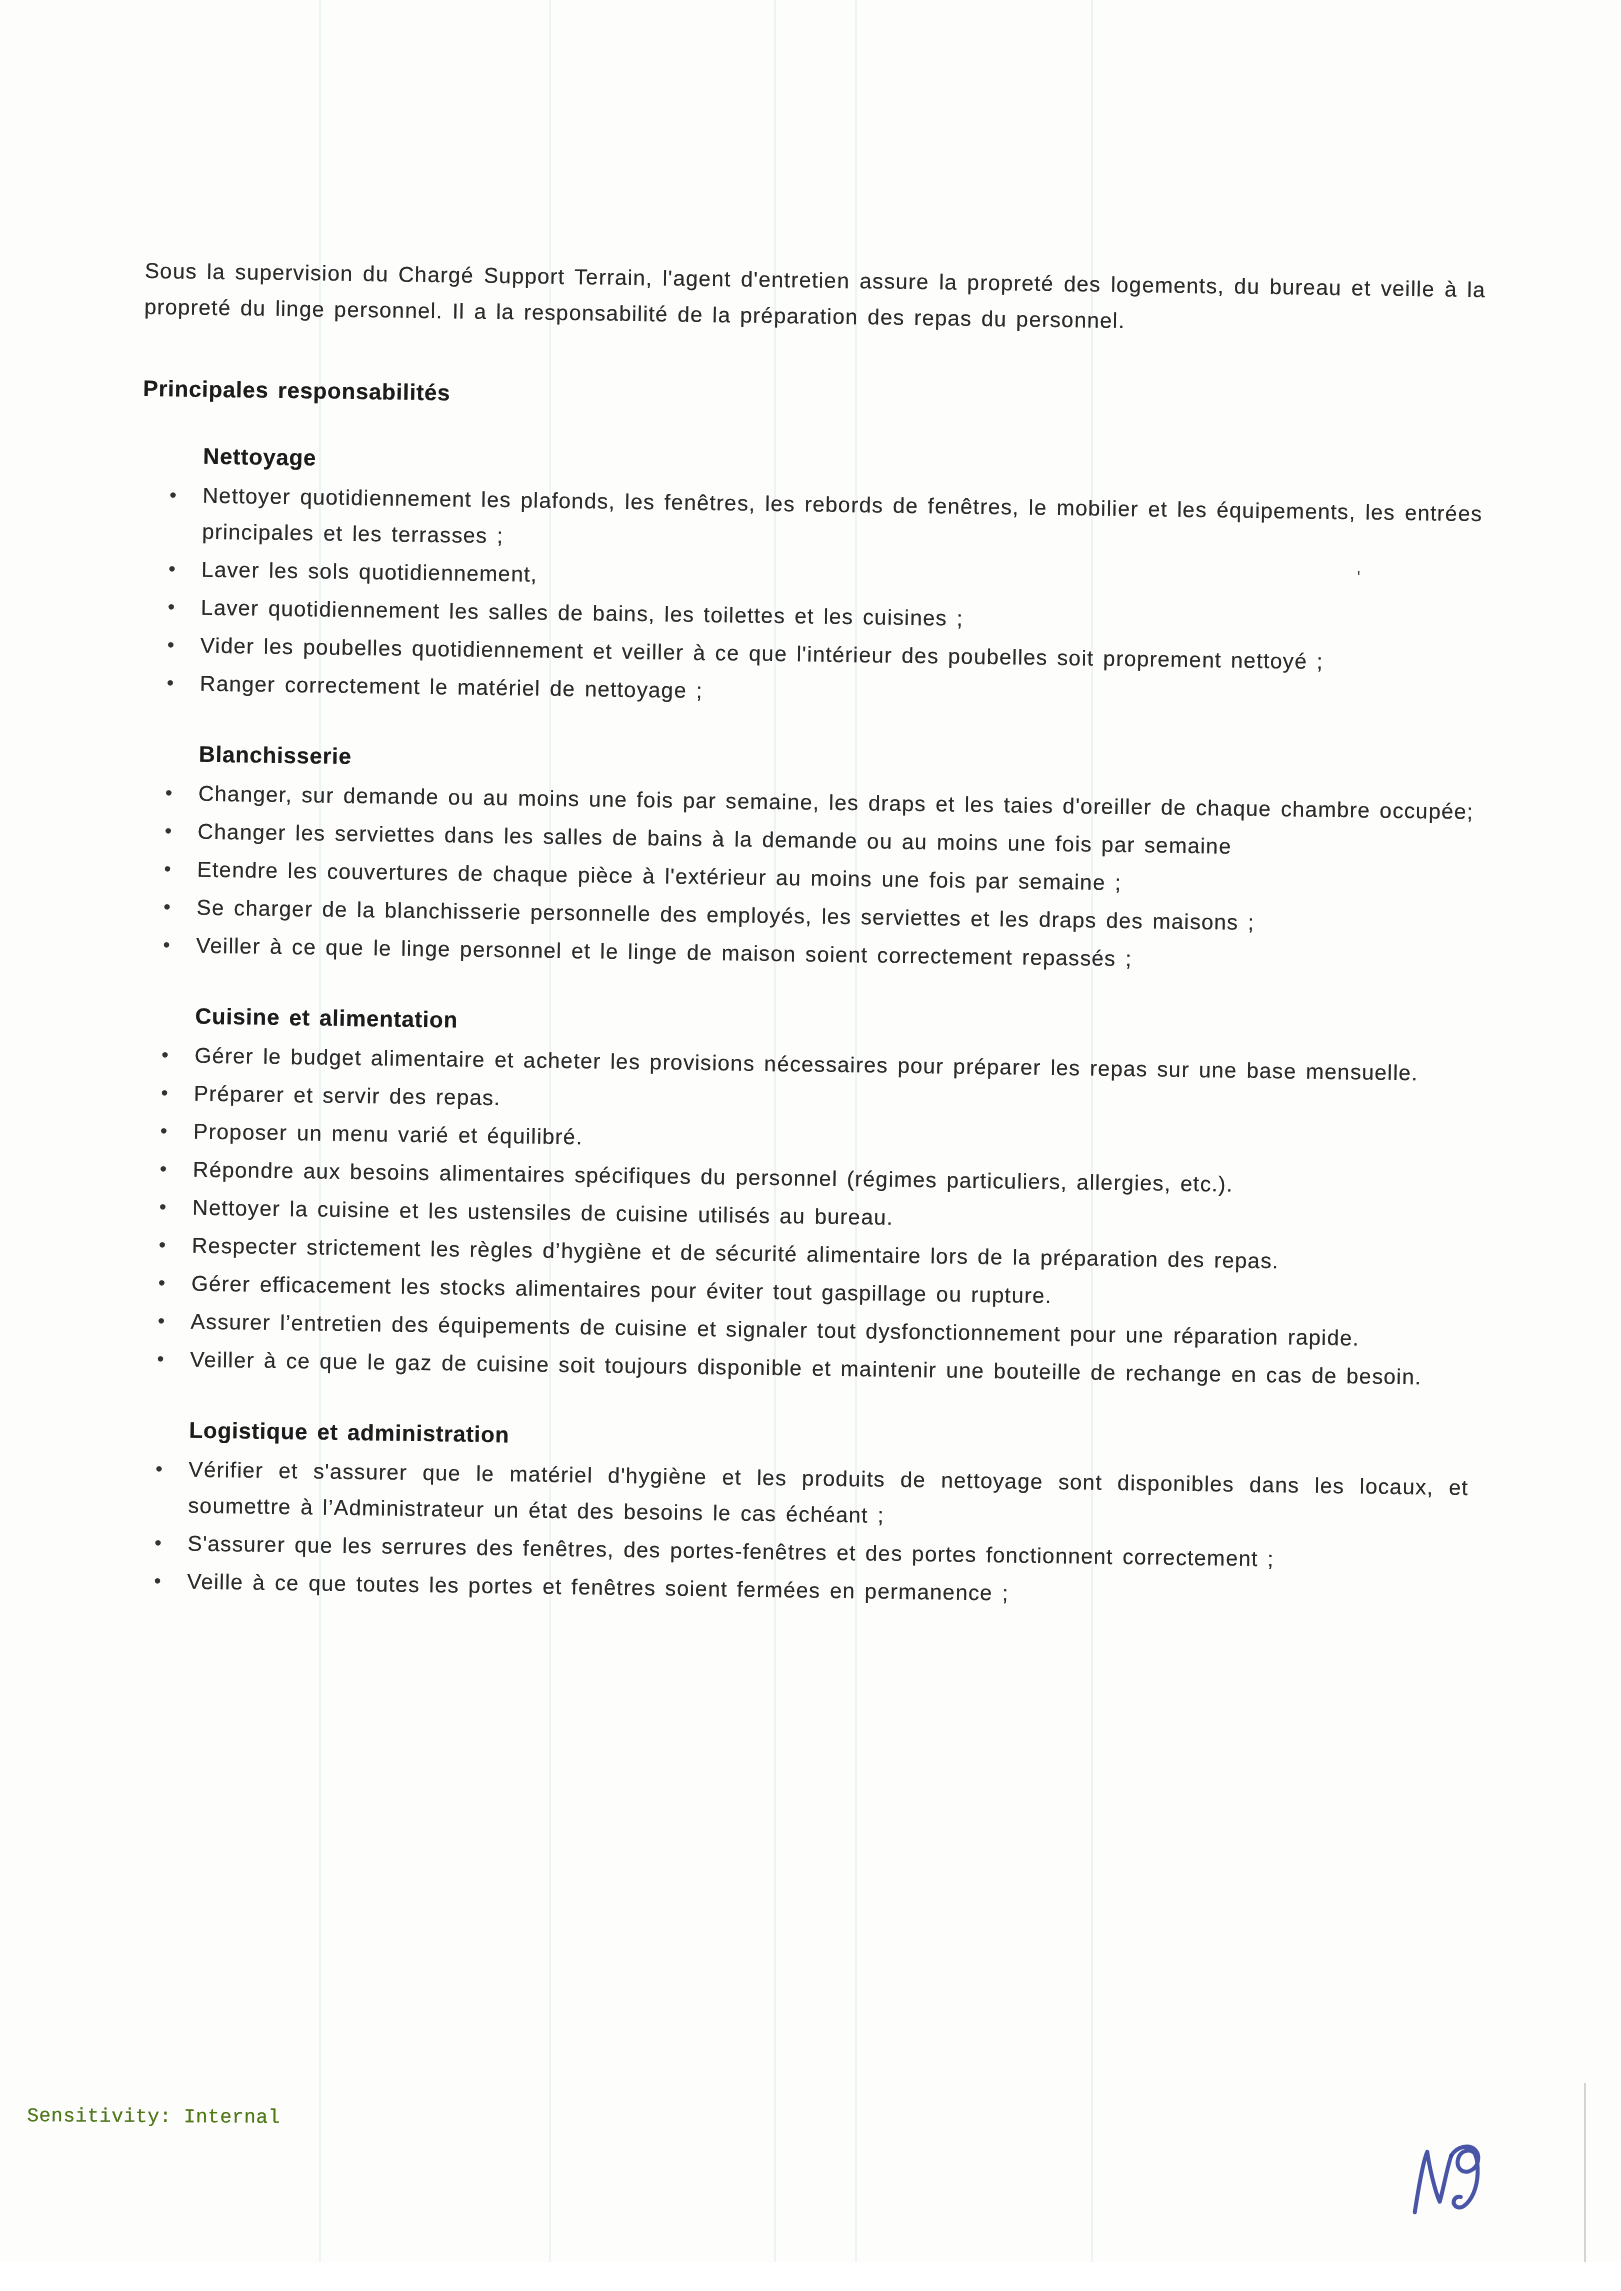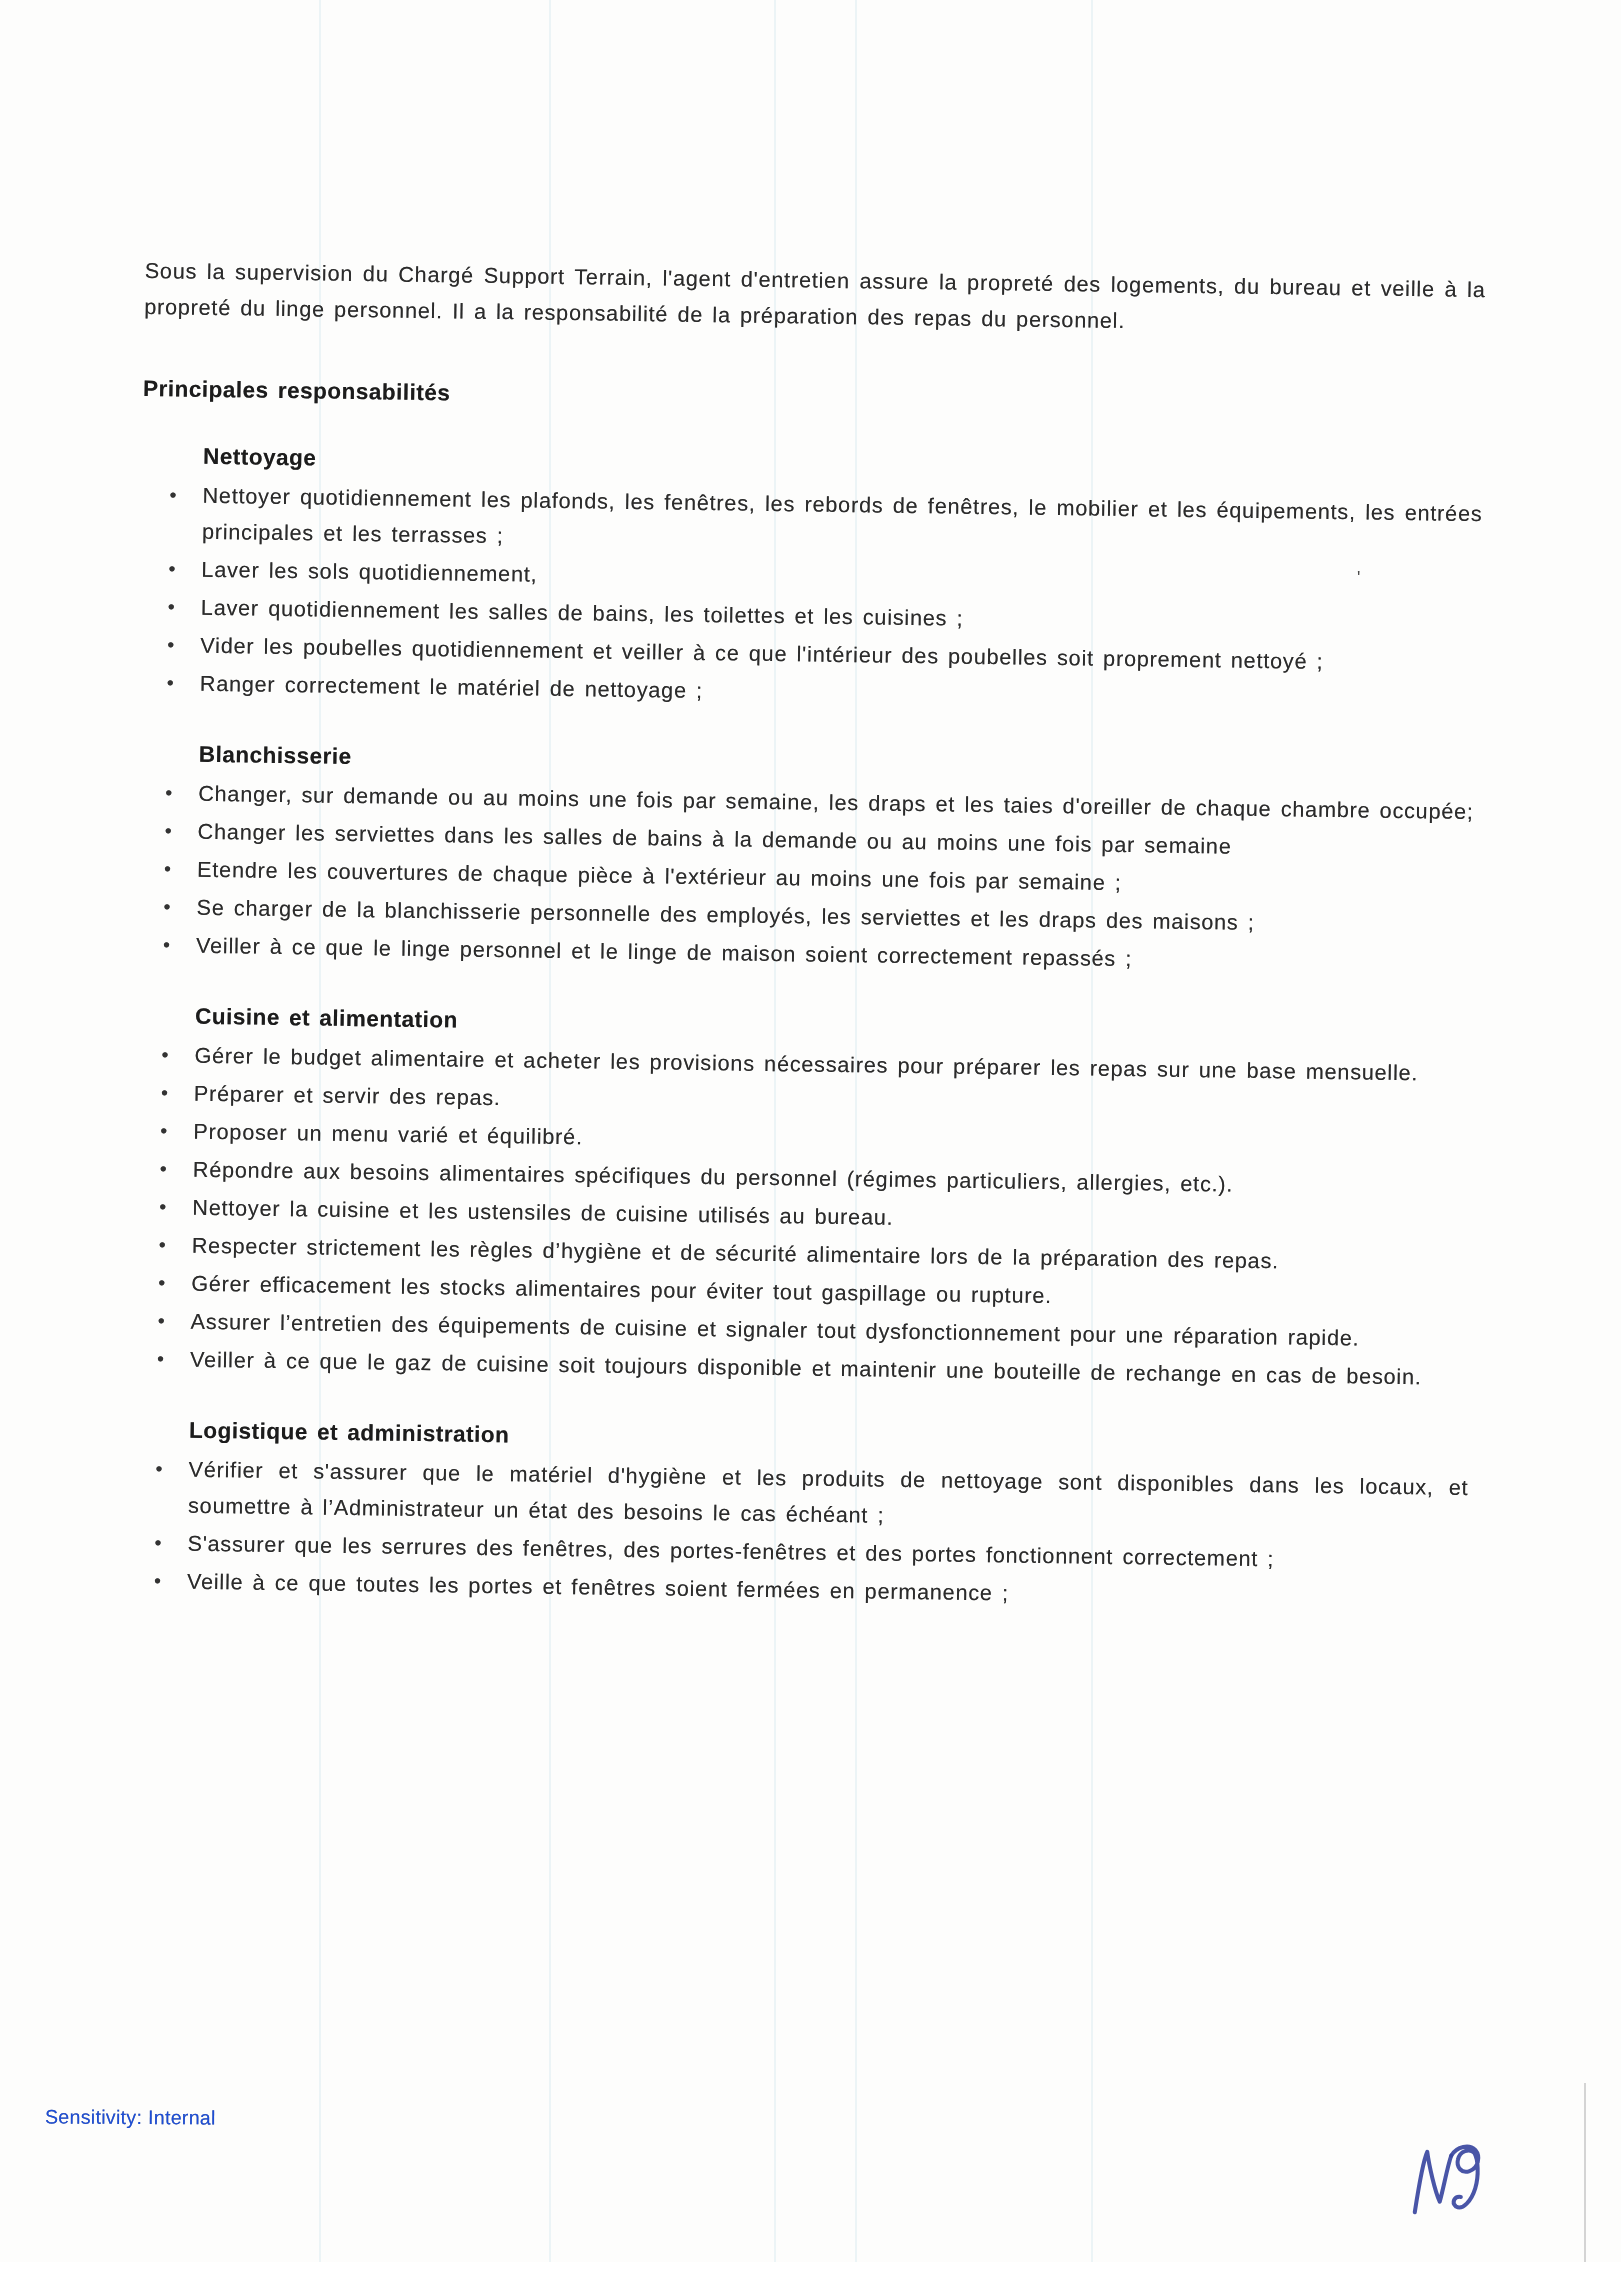--- a/index.html
+++ b/index.html
@@ -54,25 +54,26 @@
   ul.bullets { list-style: none; margin: 0; padding: 0; }
   li.bullet-item {
     position: relative; padding-left: 61px; margin: 0 0 2px 0;
     text-align: justify;
   }
   .bullet-dot {
     position: absolute; left: 28px; top: -1px;
     font-size: 19.6px; color: #333;
   }
   .footer-label {
-    position: absolute; left: 45px; top: 2105px;
-    font-size: 19.6px; line-height: 25.5px; color: #1d4ed8;
+    position: absolute; left: 27px; top: 2105px;
+    font-size: 19.6px; line-height: 25.5px; color: #4d7c0f;
     letter-spacing: 0.3px;
     transform: rotate(0.35deg);
     text-shadow: 0 0 0.5px rgba(38,38,38,0.5);
+    font-family: Liberation Mono, monospace;
   }
   .signature {
     position: absolute; left: 1409px; top: 2143px;
   }
   .speck {
     position: absolute; left: 1357px; top: 568px;
     font-size: 17.6px; color: #4a4a4a;
   }
 </style>
 </head>

